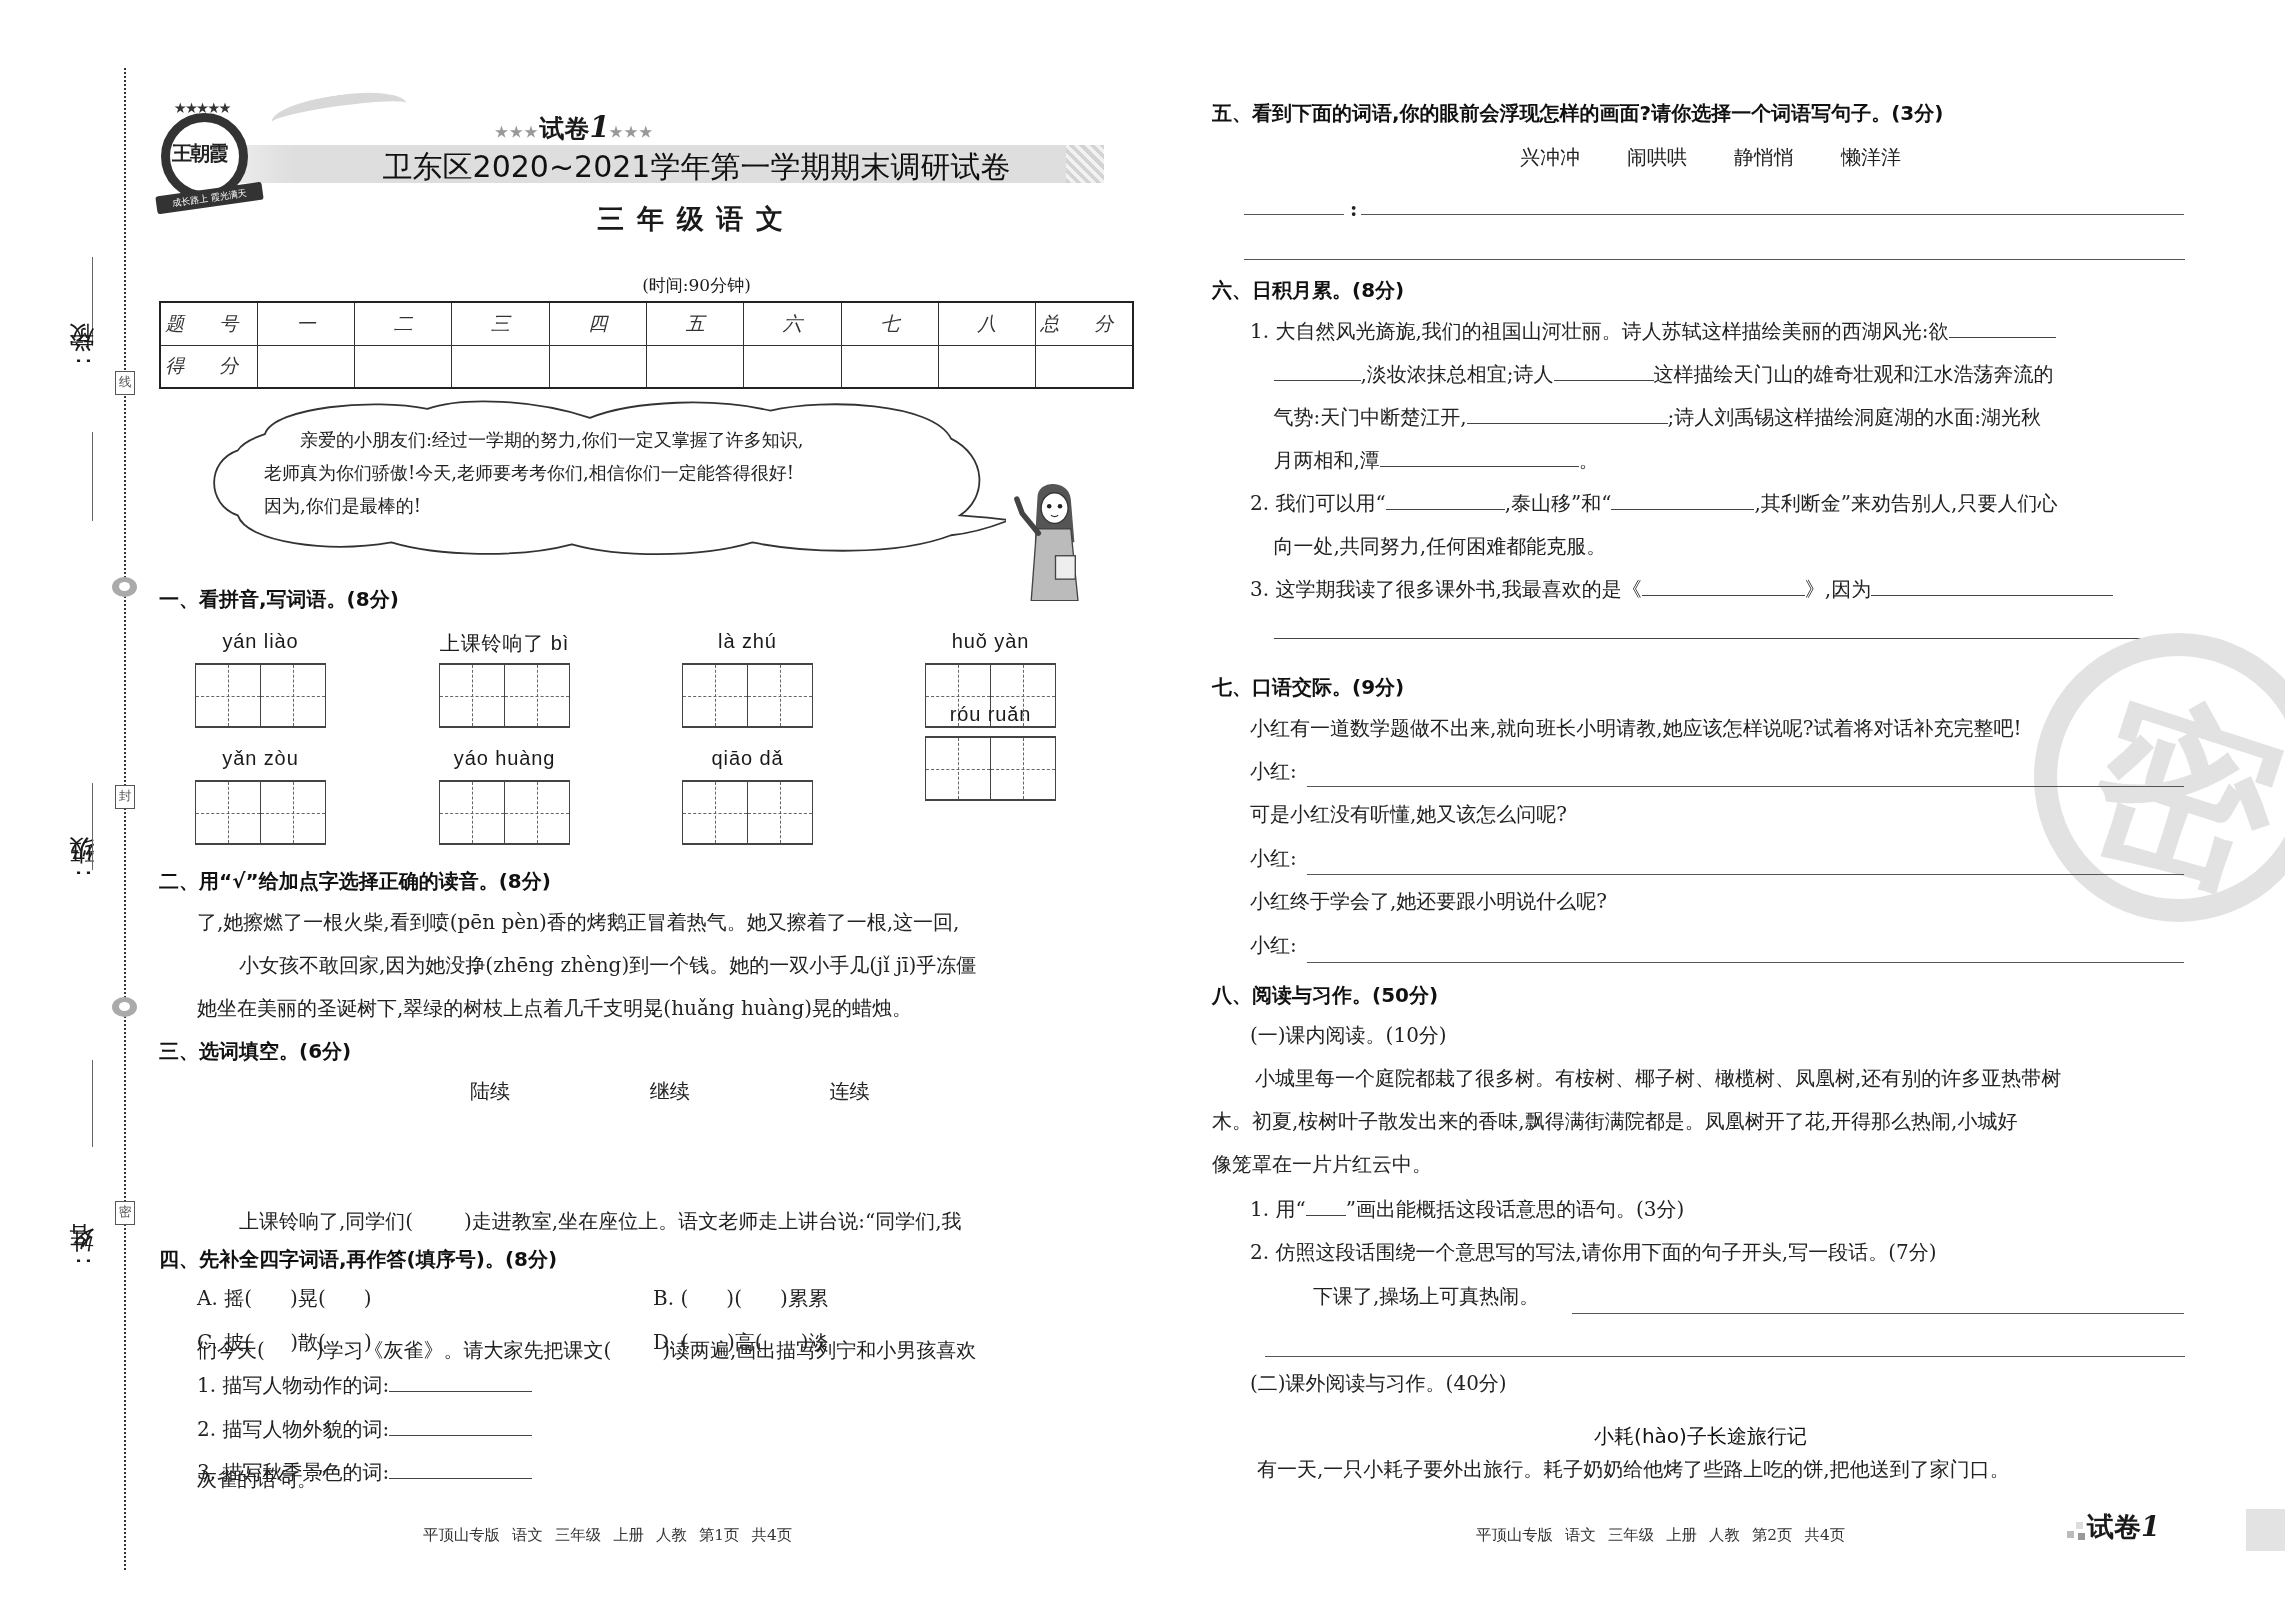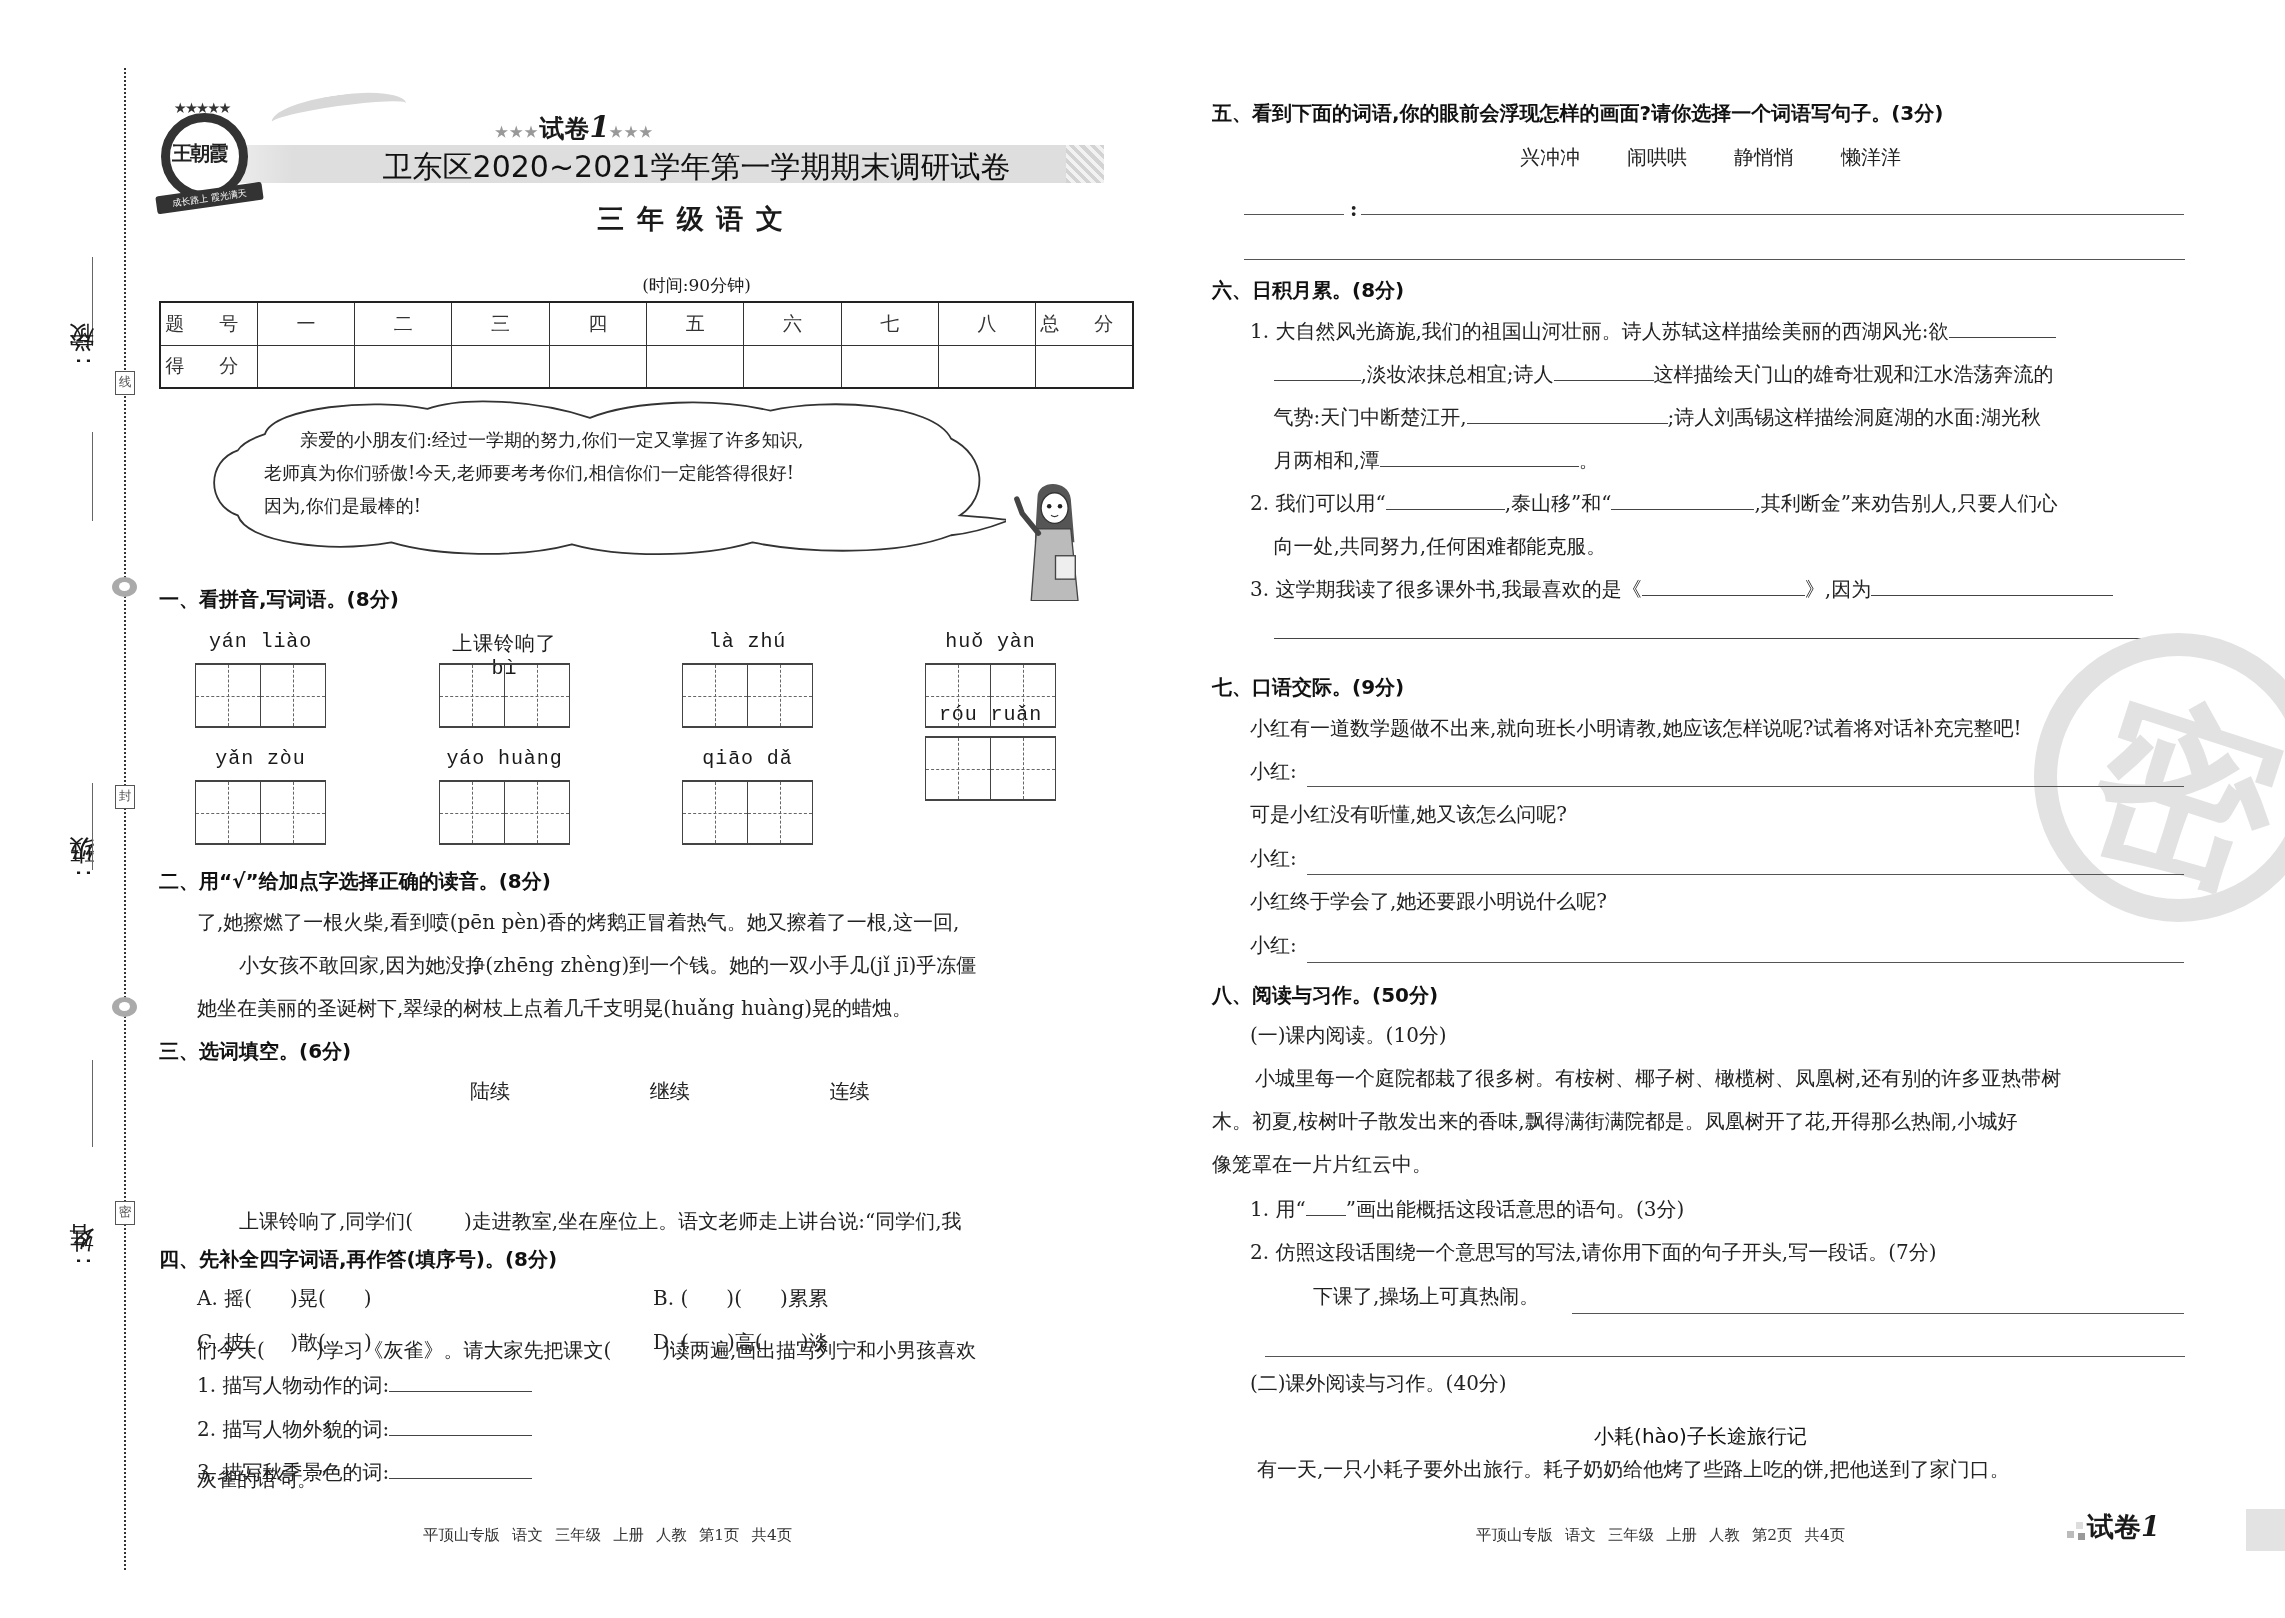--- a/index.html
+++ b/index.html
@@ -27,36 +27,36 @@
               background: repeating-linear-gradient(45deg, #ccc 0 3.6px, #fff 3.6px 7.2px); opacity: .6; }
   .series { position: absolute; left: 0; width: 1149px; top: 110px; text-align: center; font-family: "DejaVu Serif", serif; font-size: 25px; font-weight: bold; }
   .series .st { color: #999; font-size: 14.5px; letter-spacing: 1.8px; }
   .series .one { font-style: italic; font-size: 29px; }
   .main-title { position: absolute; left: 244px; width: 905px; top: 147px; text-align: center; font-size: 30px; color: #111; }
   .sub-title { position: absolute; left: 244px; width: 905px; top: 201px; text-align: center; font-size: 27px; letter-spacing: 12.7px; font-weight: bold; }
   .exam-time { position: absolute; left: 244px; width: 905px; top: 274px; text-align: center; font-family: "DejaVu Serif", serif; font-size: 17px; }
 
   
   .score-table { position: absolute; left: 159px; top: 301px; width: 975px; border-collapse: collapse; font-family: "DejaVu Serif", serif; font-size: 19px; }
-  .score-table td { border: 1.4px solid #333; height: 43px; text-align: center; color: #333; width: 10%; }
+  .score-table td { border: 1.4px solid #333; height: 43px; text-align: center; color: #333; width: 10%; font-style: italic; }
   .score-table tr { border-left: 2.3px solid #222; border-right: 2.3px solid #222; }
   .score-table { border-top: 2.7px solid #222; border-bottom: 2.7px solid #222; }
   .score-table td.hdr { letter-spacing: 14.5px; }
 
   
   .bubble { position: absolute; left: 210px; top: 398px; width: 796px; height: 145px; }
   .bubble svg { position: absolute; left: 0; top: 0; }
   .bubble-text { position: absolute; left: 54px; top: 25px; width: 688px; font-family: "DejaVu Serif", serif; font-size: 18px; line-height: 33px; color: #222; }
   .teacher { position: absolute; left: 1006px; top: 479px; width: 90px; height: 122px; }
 
   
   .sec-h { position: absolute; font-size: 20px; font-weight: bold; color: #111; }
   .para { position: absolute; font-family: "DejaVu Serif", serif; font-size: 20px; color: #222; line-height: 43px; }
   .pinyin-cell { position: absolute; width: 131px; }
-  .pinyin { font-family: Liberation Mono, monospace; font-size: 20px; text-align: center; height: 27px; letter-spacing: 0.9px; }
+  .pinyin { font-family: Liberation Sans, sans-serif; font-size: 20px; text-align: center; height: 27px; letter-spacing: 0.9px; }
   .tian { position: absolute; top: 33px; left: 0; width: 131px; height: 65px; border: 1.8px solid #444; border-top-width: 2.3px; border-bottom-width: 2.3px; display: flex; }
   .tian .box { flex: 1; position: relative; border-right: 1.8px solid #444; }
   .tian .box:last-child { border-right: none; }
   .tian .box::before { content: ""; position: absolute; left: 50%; top: 0; bottom: 0; border-left: 0.9px dashed #666; }
   .tian .box::after { content: ""; position: absolute; top: 50%; left: 0; right: 0; border-top: 0.9px dashed #666; }
 
   .dot { position: relative; }
   .dot::after { content: "•"; position: absolute; left: 50%; transform: translateX(-50%); bottom: -16.3px; font-size: 11px; }
 
   .answer-line { position: absolute; border-bottom: 1.8px solid #555; height: 0; }

